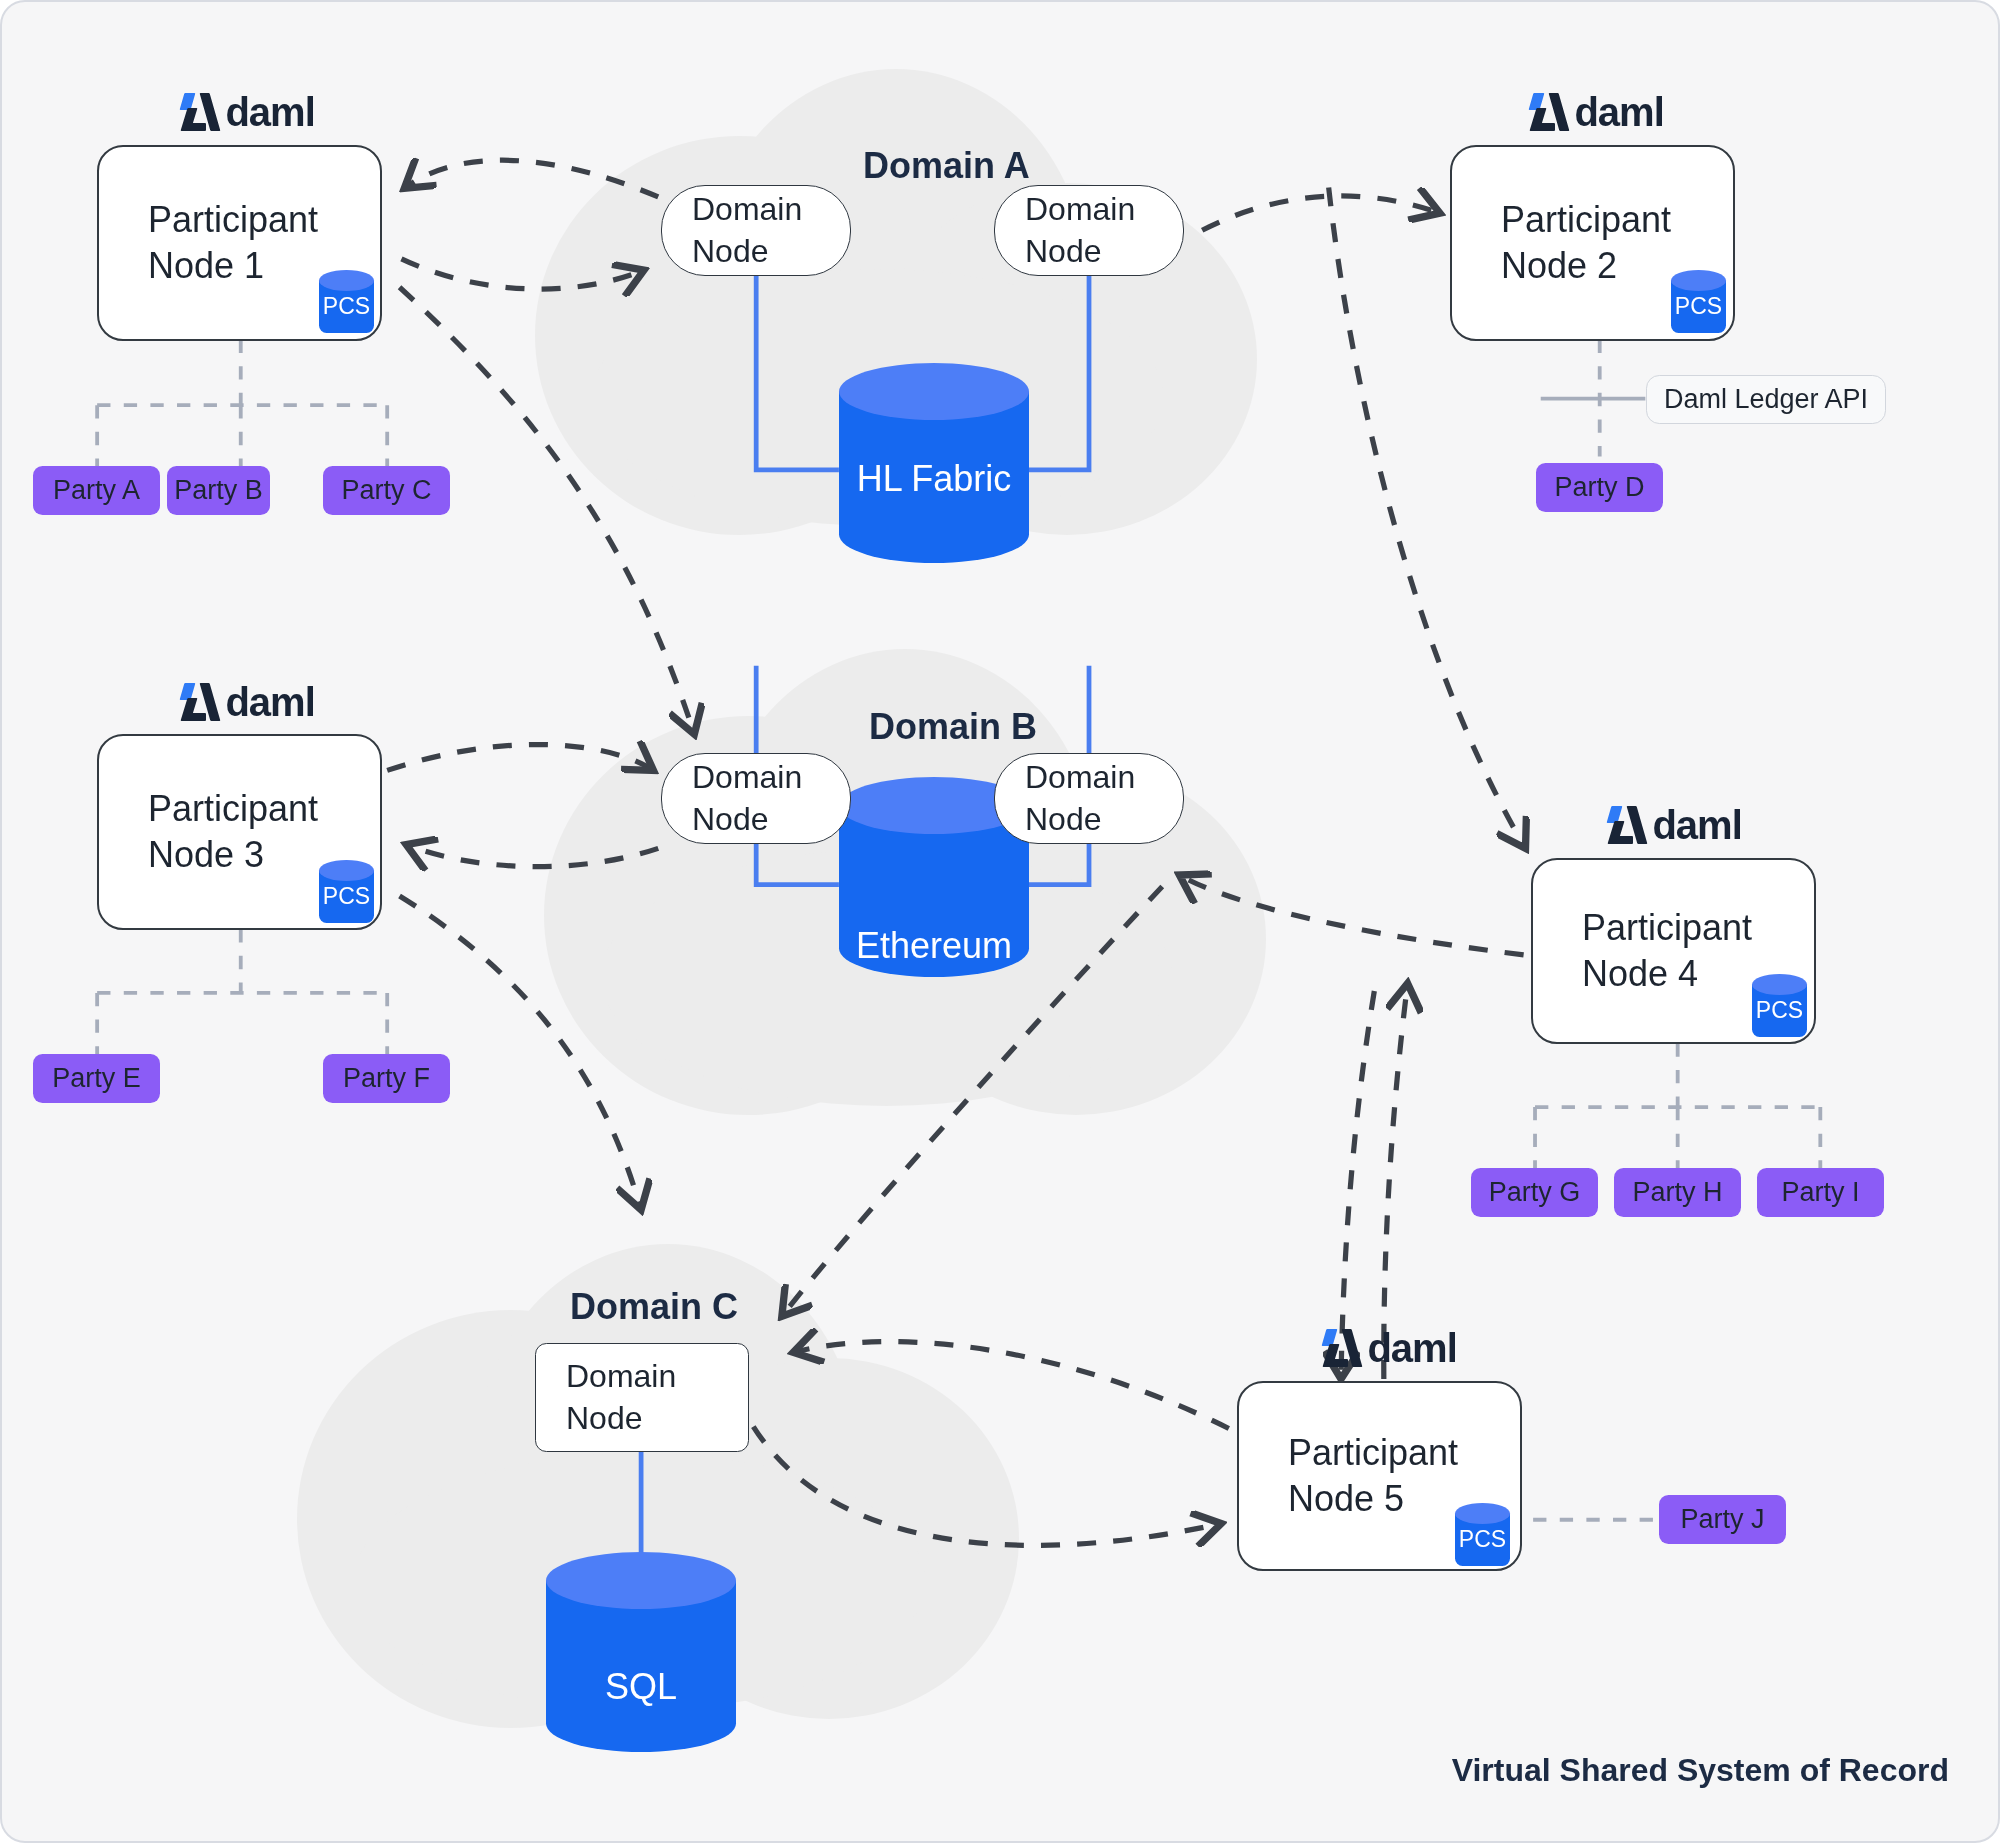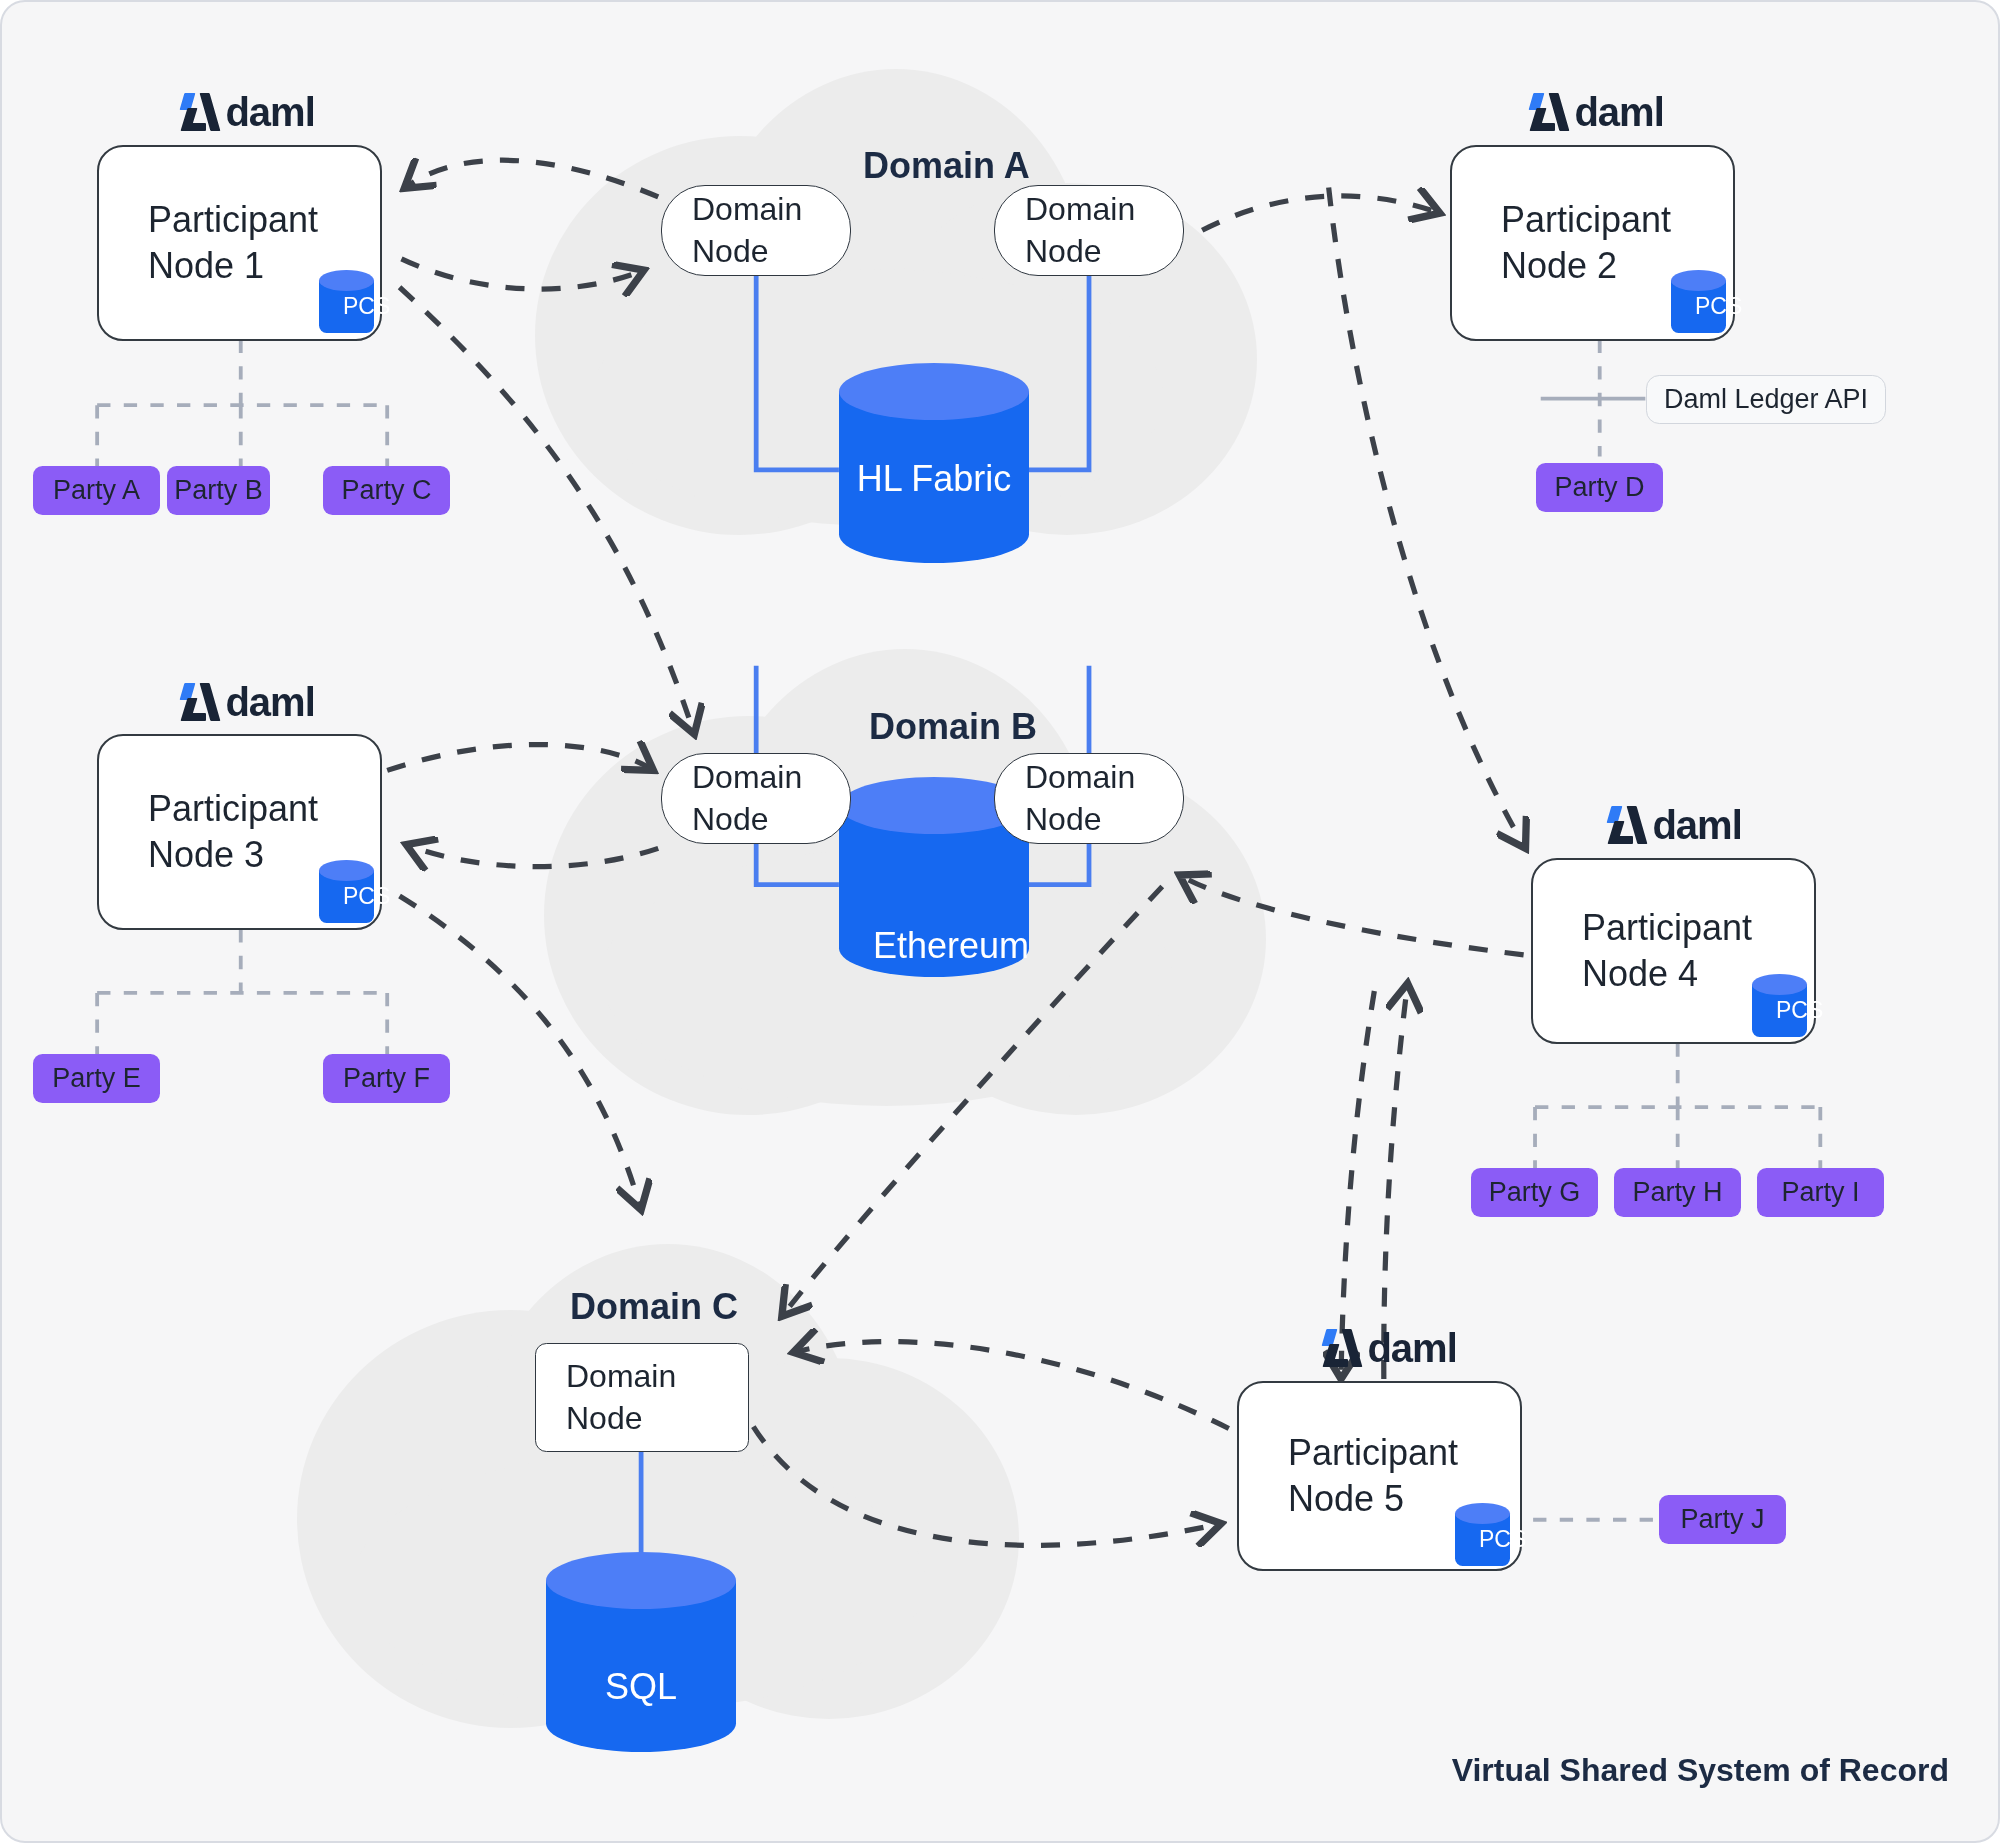--- a/index.html
+++ b/index.html
@@ -92,23 +92,22 @@
   .pcs .body{
     position:absolute;left:0;top:10.5px;width:55px;height:52px;
     background:#1668f0;border-radius:0 0 7.6px 7.6px;
   }
   .pcs .top{
     position:absolute;left:0;top:0;width:55px;height:21px;
     background:#4d7ef7;border-radius:50%;
   }
   .pcs .lbl{
     position:absolute;left:0;top:25px;width:55px;
-    text-align:left;color:#fff;font-size:23px;
+    text-align:center;color:#fff;font-size:23px;
     line-height:1;
-    padding-left:24px;
   }
 
   
   .db{position:absolute;z-index:5;}
   .db .dbbody{position:absolute;left:0;background:#1668f0;}
   .db .dbtop{position:absolute;left:0;top:0;background:#4d7ef7;border-radius:50%;}
   .db .dbbot{position:absolute;left:0;background:#1668f0;border-radius:50%;}
   .db .dblbl{
     position:absolute;left:0;width:100%;text-align:center;
     color:#ffffff;font-size:36px;z-index:3;
@@ -293,21 +292,21 @@
     <div class="dbbot" style="top:143px;width:190px;height:57px;"></div>
     <div class="dbbody" style="top:28.5px;width:190px;height:143px;"></div>
     <div class="dbtop" style="width:190px;height:57px;"></div>
     <div class="dblbl" style="top:95px;">HL Fabric</div>
   </div>
 
   <div class="db" style="left:837px;top:775px;width:190px;height:200px;">
     <div class="dbbot" style="top:143px;width:190px;height:57px;"></div>
     <div class="dbbody" style="top:28.5px;width:190px;height:143px;"></div>
     <div class="dbtop" style="width:190px;height:57px;"></div>
-    <div class="dblbl" style="top:148px;text-align:right;">Ethereum</div>
+    <div class="dblbl" style="top:148px;">Ethereum</div>
   </div>
 
   <div class="db" style="left:544px;top:1550px;width:190px;height:200px;">
     <div class="dbbot" style="top:143px;width:190px;height:57px;"></div>
     <div class="dbbody" style="top:28.5px;width:190px;height:143px;"></div>
     <div class="dbtop" style="width:190px;height:57px;"></div>
     <div class="dblbl" style="top:114px;">SQL</div>
   </div>
 
   <div class="damllogo" style="left:180px;top:91px;">

